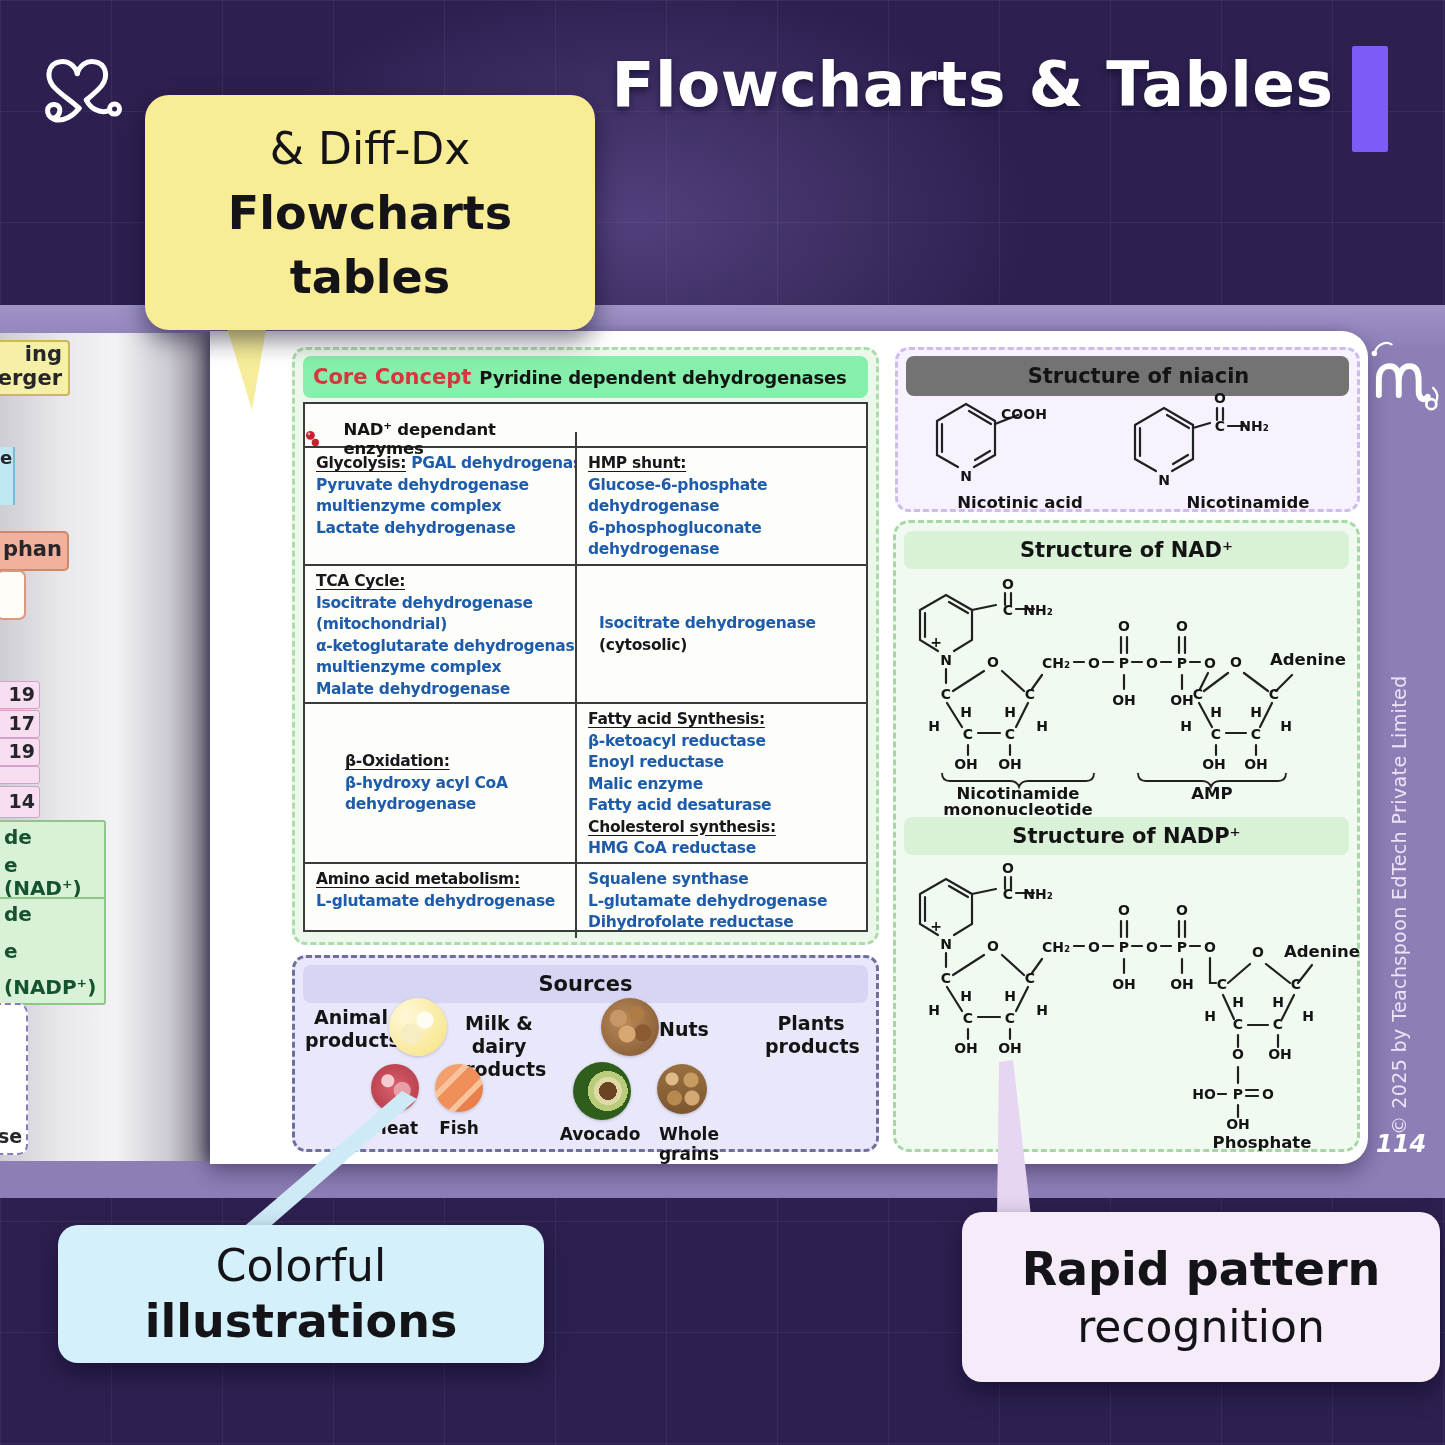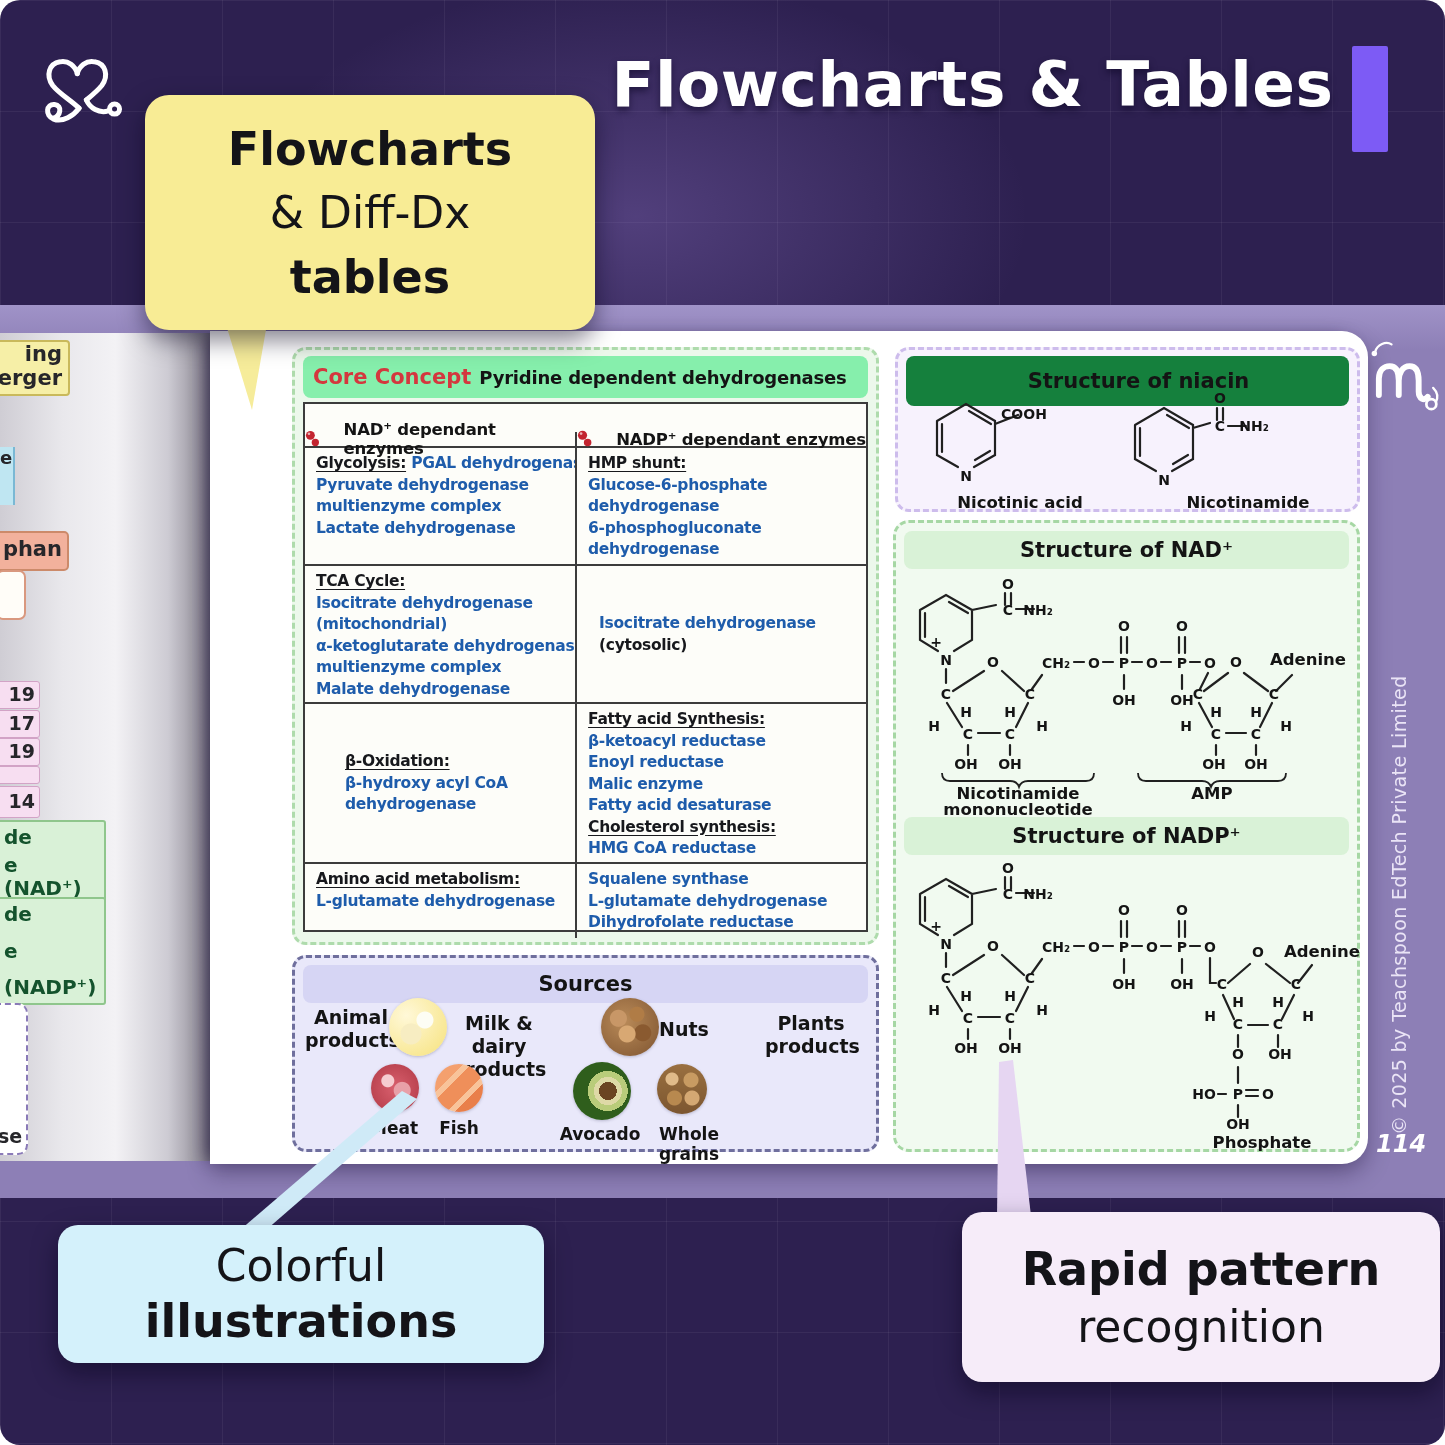--- a/index.html
+++ b/index.html
@@ -2,21 +2,21 @@
 <html><head>
 <meta charset="utf-8">
 <style>
   html,body{margin:0;padding:0;}
   body{width:1445px;height:1445px;font-family:"DejaVu Sans",sans-serif;}
   .stage{position:relative;width:1445px;height:1445px;overflow:hidden;
     background-color:#2d2050;
     background-image:
       linear-gradient(rgba(255,255,255,.055) 1.5px, transparent 1.5px),
       linear-gradient(90deg, rgba(255,255,255,.055) 1.5px, transparent 1.5px);
-    background-size:111px 111px;border-radius:20px;}
+    background-size:111px 111px;}
   .glow{position:absolute;inset:0;z-index:1;pointer-events:none;
     background:radial-gradient(ellipse 560px 340px at 44% 15%, rgba(165,135,225,.30), transparent 70%);}
 
   
   .heart-logo{position:absolute;left:30px;top:46px;z-index:2;}
   .page-title{position:absolute;left:600px;top:48px;width:745px;z-index:2;text-align:center;
     font-size:63px;font-weight:800;color:#ffffff;letter-spacing:.5px;
     text-shadow:0 4px 7px rgba(15,8,40,.6);}
   .accent-bar{position:absolute;left:1352px;top:46px;width:36px;height:106px;background:#7d5bf5;border-radius:2px;z-index:2;}
 
@@ -114,21 +114,21 @@
   .img-grains{left:362px;top:106px;width:50px;height:50px;background:
     radial-gradient(circle at 30% 30%, #e0bb8a 0 6px, transparent 7px),
     radial-gradient(circle at 68% 32%, #c89b62 0 7px, transparent 8px),
     radial-gradient(circle at 35% 68%, #b8894f 0 7px, transparent 8px),
     radial-gradient(circle at 70% 68%, #d4a873 0 7px, transparent 8px),
     linear-gradient(#9a7040,#7c5630);}
 
   
   .niacin-box{position:absolute;left:895px;top:347px;width:465px;height:165px;z-index:4;
     background:#f7f2fd;border:3px dashed #cdbcec;border-radius:14px;box-sizing:border-box;}
-  .niacin-head{position:absolute;left:8px;right:8px;top:6px;height:50px;background:#15803d;border-radius:8px;
+  .niacin-head{position:absolute;left:8px;right:8px;top:6px;height:40px;background:#737373;border-radius:8px;
     display:flex;align-items:center;justify-content:center;font-weight:800;font-size:21px;color:#141414;padding-left:22px;}
   .nad-box{position:absolute;left:893px;top:520px;width:467px;height:632px;z-index:4;
     background:#f1faf0;border:3px dashed #a6d7a4;border-radius:16px;box-sizing:border-box;}
   .nad-head{position:absolute;left:8px;right:8px;height:38px;background:#d9f2d7;border-radius:8px;
     display:flex;align-items:center;justify-content:center;font-weight:800;font-size:21px;color:#141414;}
   .nad-head.h1{top:8px;}
   .nad-head.h2{top:294px;}
   .chem{position:absolute;}
   .bond{stroke:#202020;stroke-width:2.2;fill:none;stroke-linecap:round;}
   .brace{stroke:#202020;stroke-width:1.8;fill:none;}
@@ -195,28 +195,20 @@
     </div>
     <div class="cc-table">
       <div class="cc-head">
         <div class="cc-th left">
           <svg width="17" height="21" viewBox="0 0 20 24">
             <circle cx="6.5" cy="7" r="5.4" fill="#c32430"></circle>
               <circle cx="12.5" cy="15.5" r="4.4" fill="#c32430"></circle>
             <circle cx="4.8" cy="5" r="1.6" fill="#ffffff" opacity=".65"></circle>
           </svg>
           <span>NAD⁺ dependant enzymes</span>
-        </div>
-        <div class="cc-th right">
-          <svg width="17" height="21" viewBox="0 0 20 24">
-            <circle cx="6.5" cy="7" r="5.4" fill="#c32430"></circle>
-              <circle cx="12.5" cy="15.5" r="4.4" fill="#c32430"></circle>
-            <circle cx="4.8" cy="5" r="1.6" fill="#ffffff" opacity=".65"></circle>
-          </svg>
-          <span>NADP⁺ dependant enzymes</span>
         </div>
       </div>
       <div id="cc-rows" style="display: flex; flex-direction: column; flex: 1 1 auto;">
           <div class="cc-row" style="height: 116px;">
             <div class="cc-cell left">
               <div class="cc-line"><span class="seg-u">Glycolysis:</span><span class="seg-b"> PGAL dehydrogenase</span></div>
               <div class="cc-line"><span class="seg-b">Pyruvate dehydrogenase</span></div>
               <div class="cc-line"><span class="seg-b">multienzyme complex</span></div>
               <div class="cc-line"><span class="seg-b">Lactate dehydrogenase</span></div>
             </div>
@@ -431,22 +423,22 @@
     </g>
   </svg>
 
   <svg class="pointers" width="1445" height="1445" viewBox="0 0 1445 1445">
     <polygon points="224,318 268,318 252,410" fill="#f6ec9a"></polygon>
     <polygon points="402,1091 417,1099 266,1230 240,1230" fill="#cfeaf7"></polygon>
     <polygon points="999,1062 1013,1060 1031,1216 997,1216" fill="#e6d6f2"></polygon>
   </svg>
 
   <div class="callout callout-yellow">
+    <div class="l">&amp; Diff-Dx</div>
     <div class="l b">Flowcharts</div>
-    <div class="l">&amp; Diff-Dx</div>
     <div class="l b">tables</div>
   </div>
   <div class="callout callout-blue">
     <div class="l1">Colorful</div>
     <div class="l2">illustrations</div>
   </div>
   <div class="callout callout-pink">
     <div class="l1">Rapid pattern</div>
     <div class="l2">recognition</div>
   </div>

